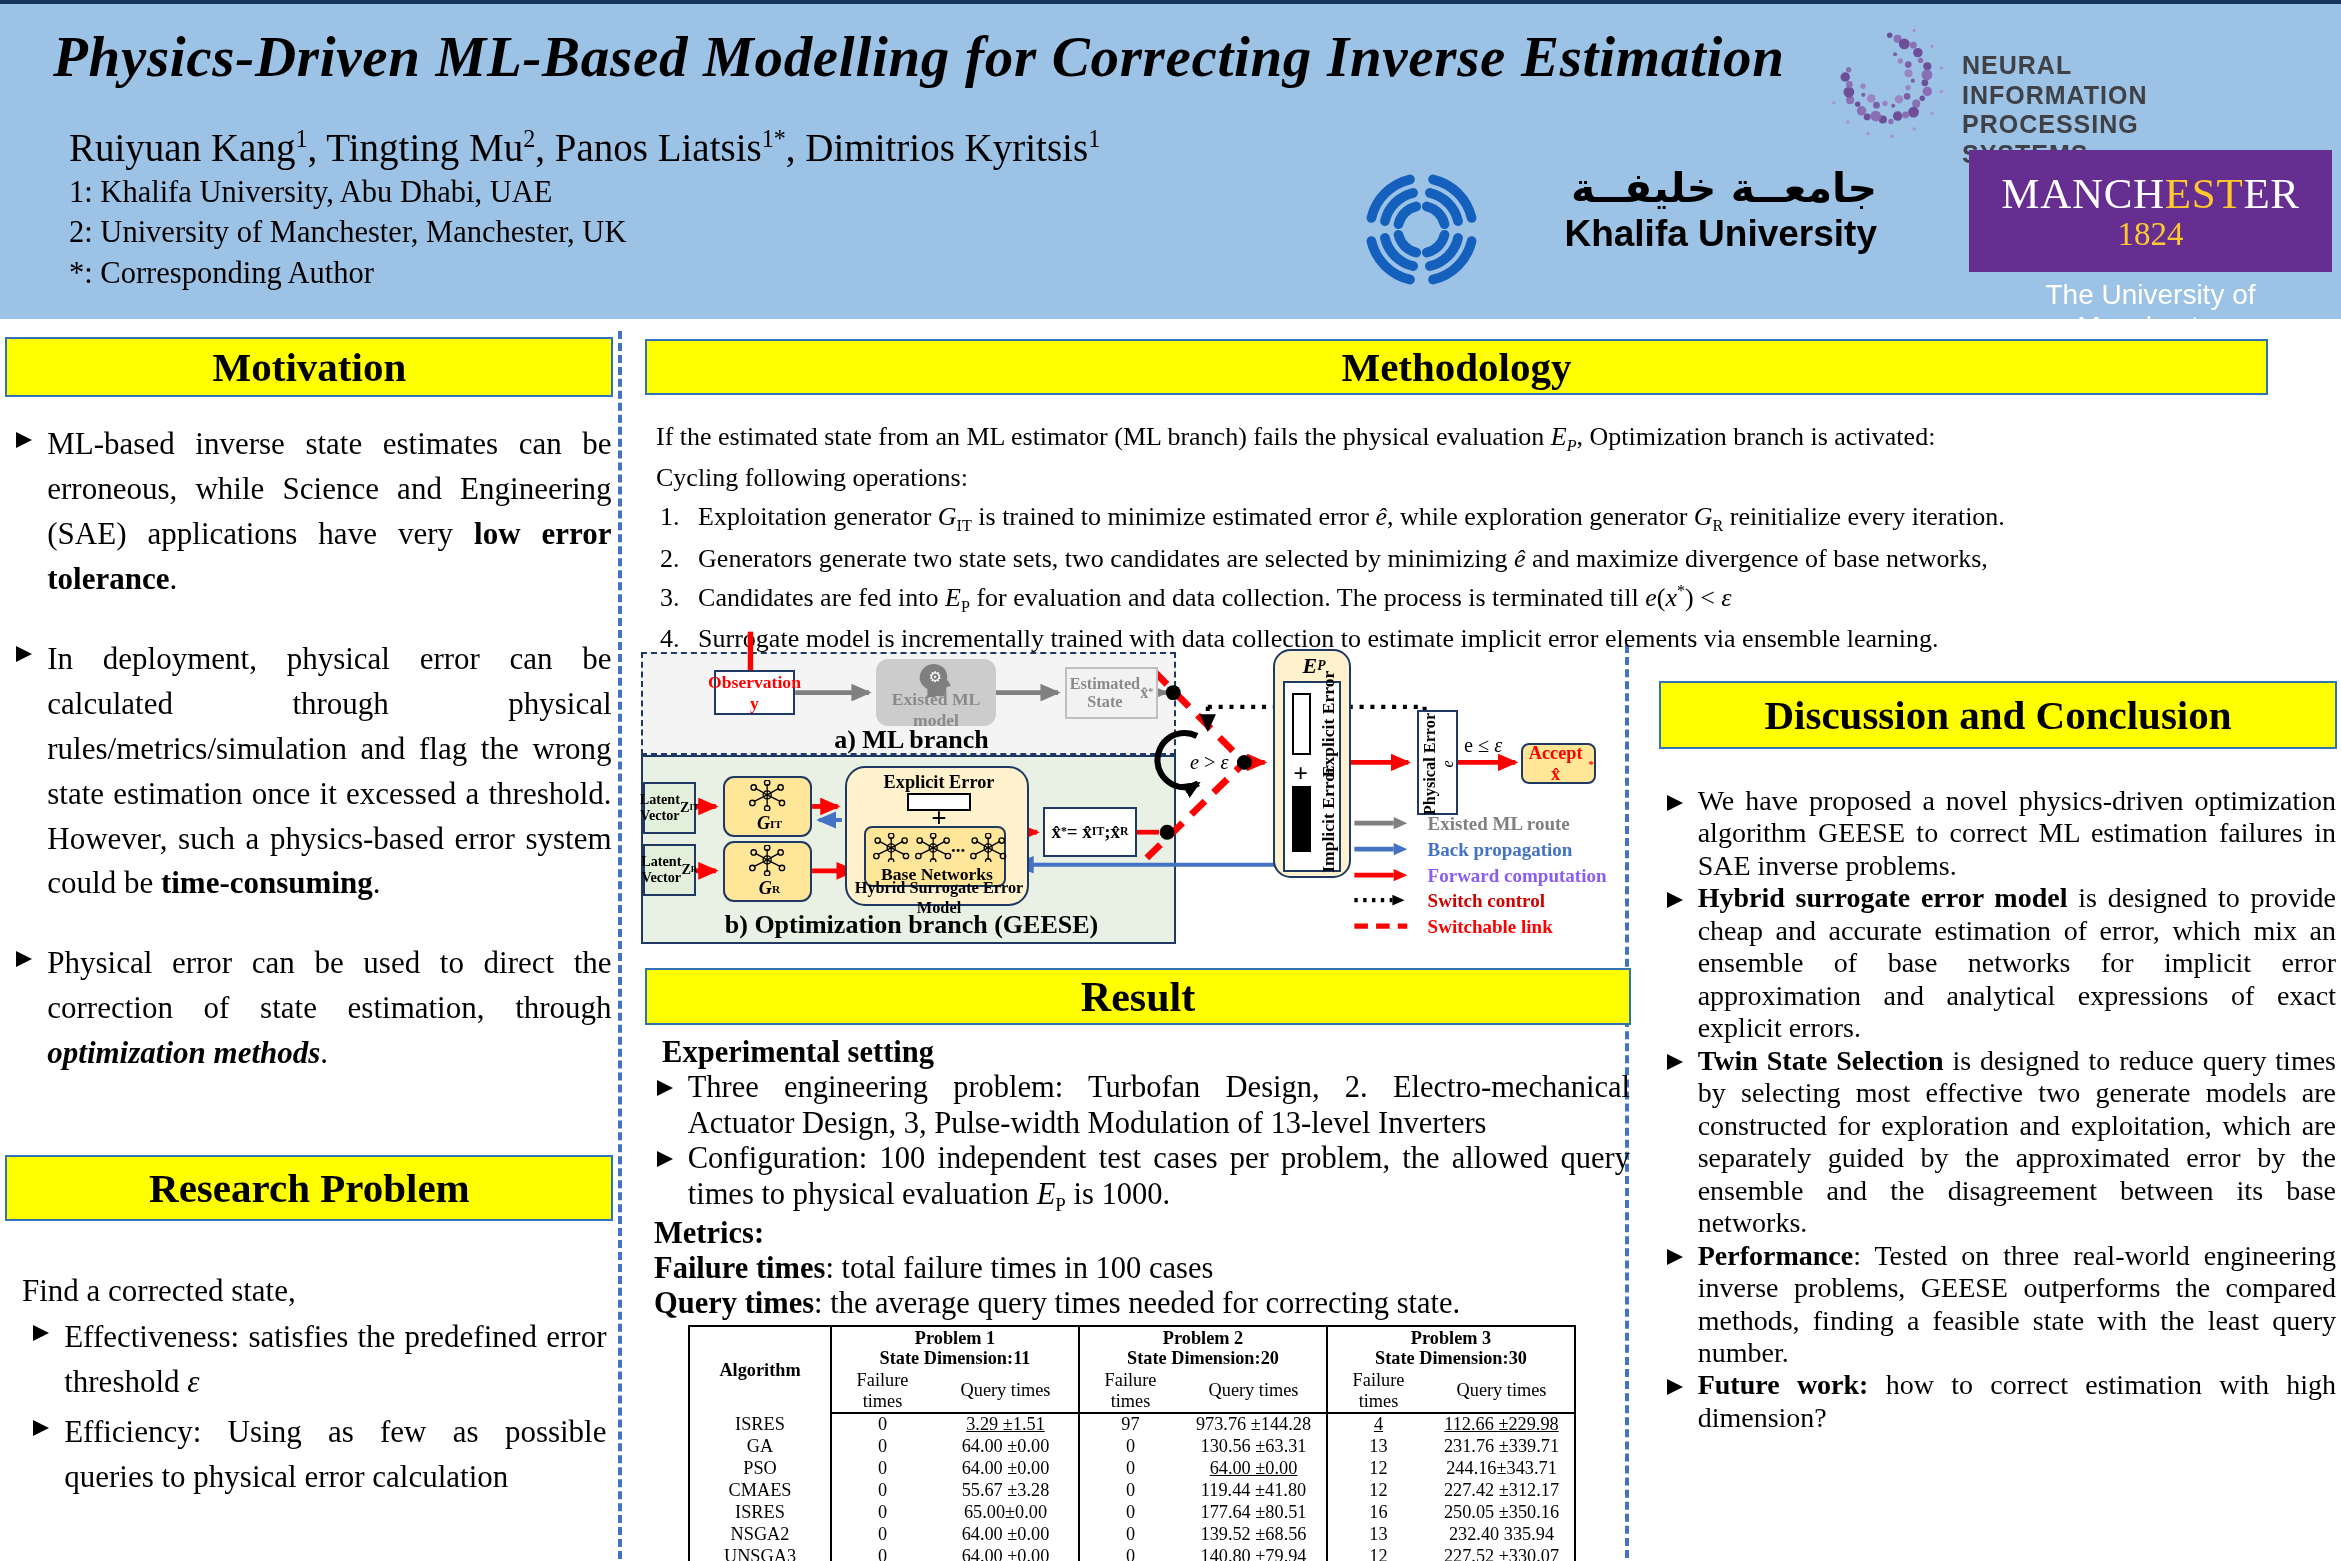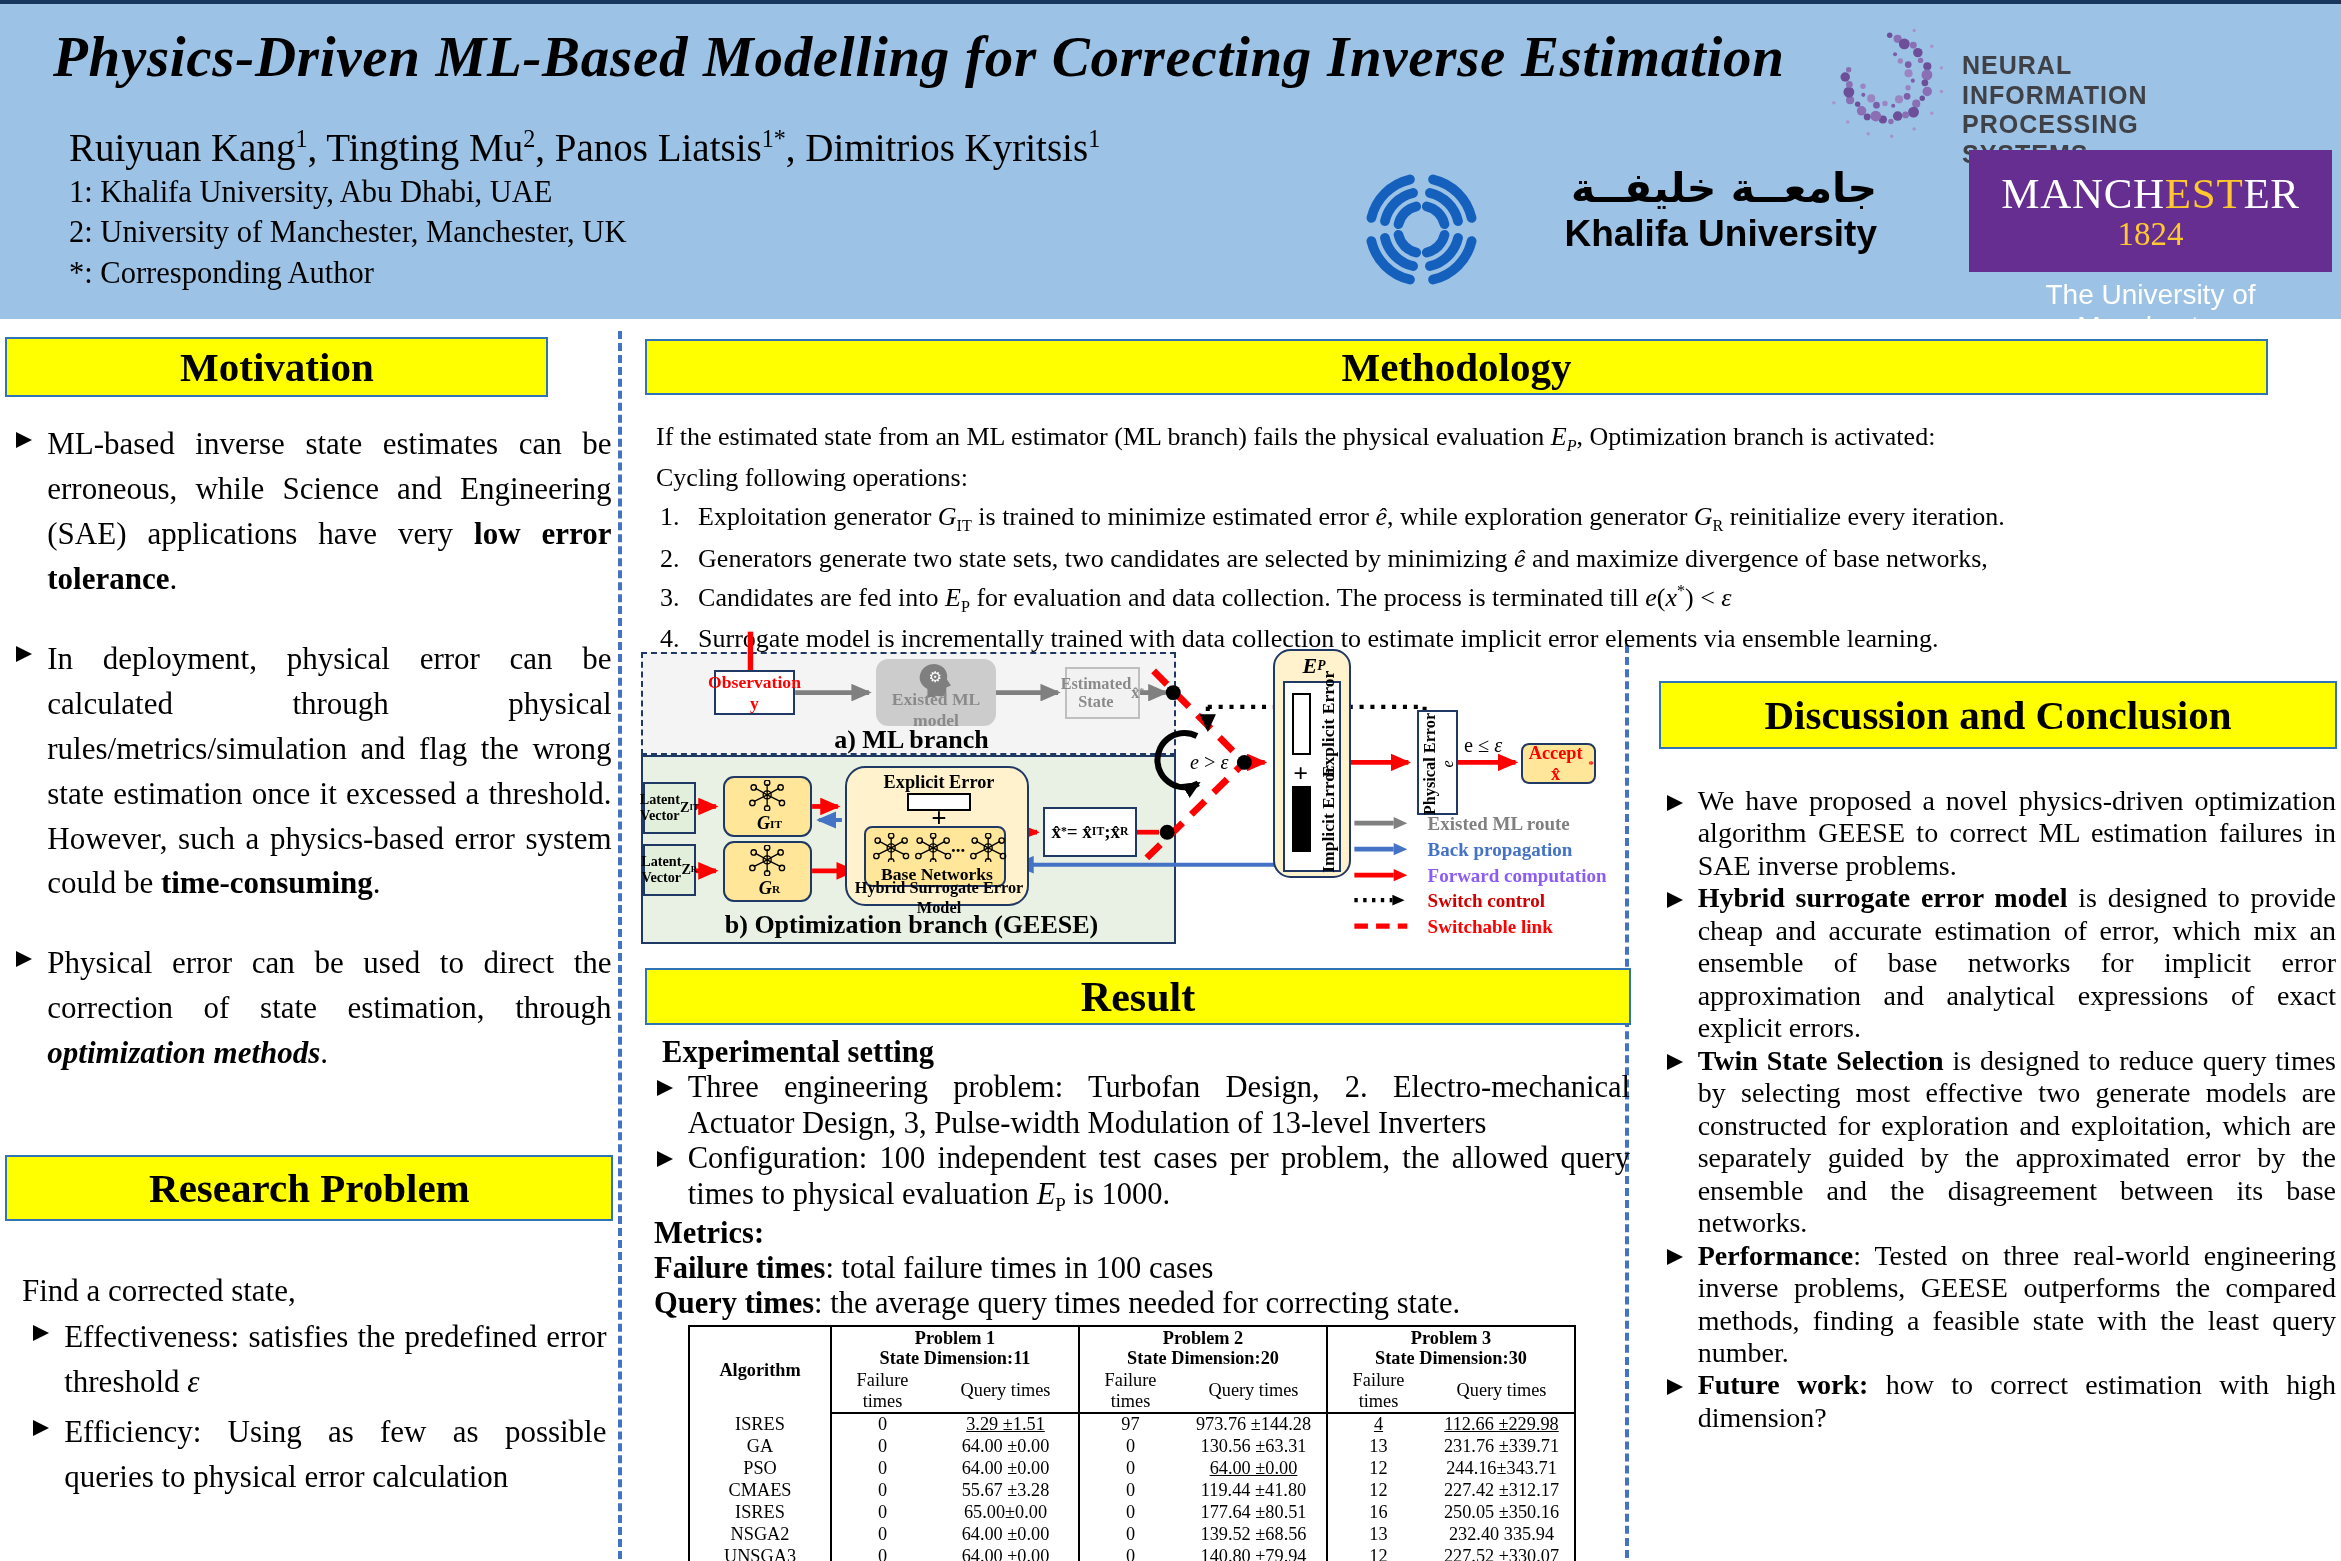--- a/index.html
+++ b/index.html
@@ -148,21 +148,21 @@
         <div class="manword"><span style="color: rgb(255, 255, 255);">MANCH</span><span style="color: rgb(255, 200, 46);">EST</span><span style="color: rgb(255, 255, 255);">ER</span></div>
         <div class="manyear">1824</div>
       </div>
       <div class="mansub">The University of Manchester</div>
     </div>
   </div>
 
   <div class="vdash" style="left:618px;top:331px;height:1228px;"></div>
   <div class="vdash" style="left:1625px;top:645px;height:913px;"></div>
 
-  <div class="bar" style="left:5.4px;top:337px;width:543px;height:60px;">
+  <div class="bar" style="left:5.4px;top:337px;width:608px;height:60px;">
       <span>Motivation</span>
     </div>
   <div class="bar" style="left:645px;top:339px;width:1623px;height:56px;">
       <span>Methodology</span>
     </div>
   <div class="bar" style="left:5.4px;top:1155px;width:608px;height:66px;">
       <span>Research Problem</span>
     </div>
   <div class="bar" style="left:645px;top:968px;width:986px;height:57px;font-size:42px;">
       <span>Result</span>
@@ -268,21 +268,21 @@
 
     <div class="dbox ctr" style="left:74px;top:21px;width:81px;height:45px;background:#fff;border:2px solid #1F3864;font-size:17.6px;line-height:1.15;color:#FF0000;white-space:pre-line;"><span style="font-weight: bold;">Observation
 y</span></div>
     <div class="dbox" style="left:236px;top:10.2px;width:120px;height:67px;background:#CCCCCC;border-radius:12.2px;">
       <svg width="41" height="35" style="position:absolute;left:39px;top:2.7px;" viewBox="0 0 60 52">
         <path d="M18,52 V40 C8,35 4,25 8,16 C12,6 24,1 34,4 C44,7 49,16 47,26 L53,35 L46,38 V45 C46,50 41,52 36,51 L30,50 V52 Z" fill="#7F7F7F"></path>
         <text x="20" y="30" font-size="22" fill="#fff" font-family="DejaVu Sans">⚙</text>
       </svg>
       <div class="ctr" style="position:absolute;left:0;top:39px;width:120px;height:24.4px;font-size:17.6px;font-weight:bold;color:#8a8a8a;">Existed ML model</div>
     </div>
-    <div class="dbox ctr" style="left:425px;top:17.6px;width:75px;height:52px;background:#F2F2F2;border:2px solid #BFBFBF;font-size:16.3px;line-height:1.05;font-weight:bold;color:#8a8a8a;white-space:pre-line;"><span style="font-weight: bold;">Estimated
+    <div class="dbox ctr" style="left:425px;top:17.6px;width:93px;height:52px;background:#F2F2F2;border:2px solid #BFBFBF;font-size:16.3px;line-height:1.05;font-weight:bold;color:#8a8a8a;white-space:pre-line;"><span style="font-weight: bold;">Estimated
 State
 </span><span style="font-weight: bold;">x̂</span><sup style="font-weight: bold;">*</sup></div>
     <div class="dbox" style="left:173px;top:76px;width:197px;text-align:center;font-size:26px;font-weight:bold;">a) ML branch</div>
 
     <div class="dbox ctr" style="left:2.7px;top:133px;width:53px;height:52px;background:#E2EFDA;border:2px solid #1F3864;font-size:14.2px;line-height:1.1;white-space:pre-line;"><span style="font-weight: bold;">Latent
 Vector
 </span><span style="font-weight: bold;">Z</span><sub style="font-weight: bold;">IT</sub></div>
     <div class="dbox ctr" style="left:2.7px;top:195px;width:53px;height:52px;background:#E2EFDA;border:2px solid #1F3864;font-size:14.2px;line-height:1.1;white-space:pre-line;"><span style="font-weight: bold;">Latent
 Vector
 </span><span style="font-weight: bold;">Z</span><sub style="font-weight: bold;">R</sub></div>

